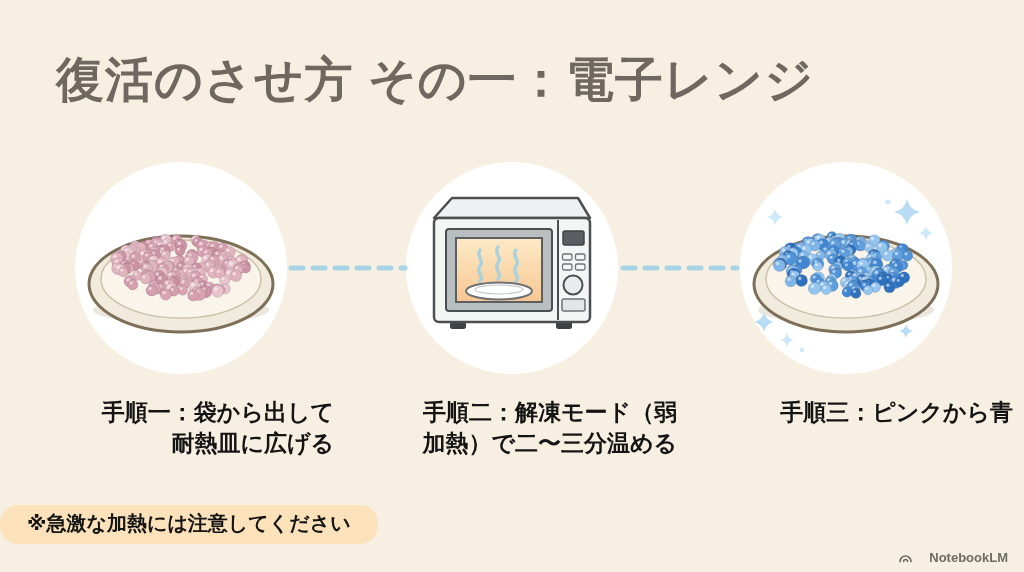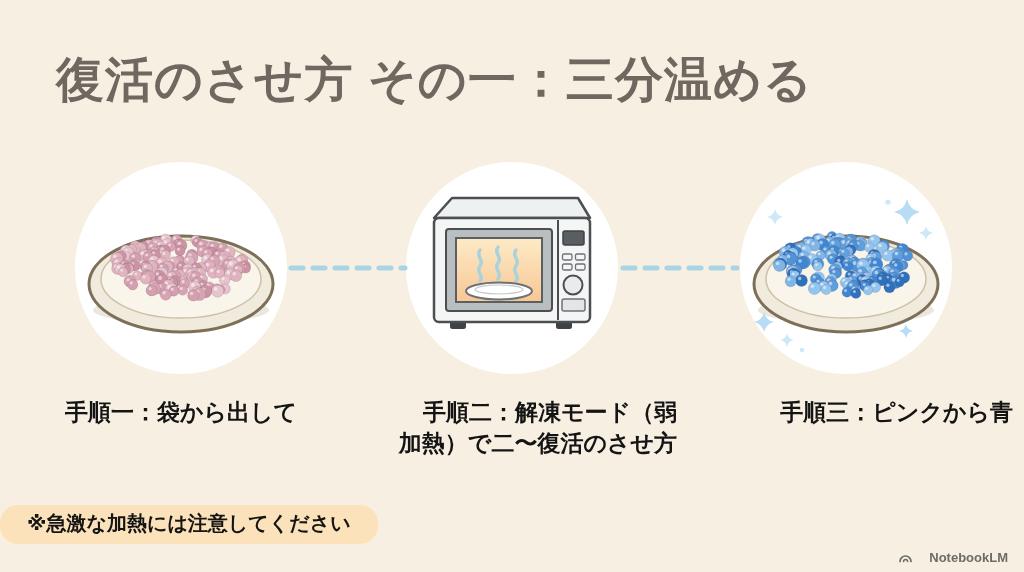--- a/index.html
+++ b/index.html
@@ -45,21 +45,21 @@
   .caption{
     position:absolute;
     top:397px;
     width:330px;
     text-align:center;
     font-size:23px;
     line-height:31px;
     font-weight:700;
     color:#141414;
   }
-  #caption-1{left:16px;}
+  #caption-1{left:4px;text-align:right;}
   #caption-2{left:347px;text-align:right;}
   #caption-3{left:683px;text-align:right;}
   .caption span{display:block;}
   .note-wrap{
     position:absolute;
     left:0;right:0;top:505px;
     display:flex;
   }
   .note-pill{
     background:#fbe2ba;
@@ -78,21 +78,21 @@
     font-size:13px;
     font-weight:600;
   }
   .brand svg{display:block;}
 </style>
 </head>
 <body>
 
 <div id="stage">
 
-  <div class="title">復活のさせ方 その一：三分温める</div>
+  <div class="title">復活のさせ方 その一：電子レンジ</div>
 
   <div class="circle" id="circle-1">
     <svg viewBox="0 0 212 212">
       <ellipse cx="106" cy="148" rx="88" ry="14" fill="#ddd3c2" opacity="0.55"></ellipse>
       <ellipse cx="106" cy="122" rx="92" ry="48" fill="#f1ebdd" stroke="#7e7058" stroke-width="3"></ellipse>
       <ellipse cx="106" cy="117" rx="80" ry="39" fill="#f9f5ea" stroke="#cdc1a8" stroke-width="1.5"></ellipse>
       <g id="beads-pink" transform="translate(106,108)">
           <circle cx="-15.3" cy="-29.9" r="6.1" fill="#e7c3cd" stroke="rgba(70,50,70,0.18)" stroke-width="0.8"></circle>
           <circle cx="-17.2" cy="-32.1" r="1.8" fill="rgba(255,255,255,0.55)"></circle>
           <circle cx="14.5" cy="-29.9" r="4.8" fill="#e7c3cd" stroke="rgba(70,50,70,0.18)" stroke-width="0.8"></circle>
@@ -760,24 +760,25 @@
 
   <svg class="connector" id="connector-1" viewBox="0 0 122 12">
     <line x1="4" y1="6" x2="118" y2="6" stroke-width="5" stroke-linecap="round" stroke-dasharray="12 10" stroke="#a9d4e6"></line>
   </svg>
   <svg class="connector" id="connector-2" viewBox="0 0 122 12">
     <line x1="4" y1="6" x2="118" y2="6" stroke-width="5" stroke-linecap="round" stroke-dasharray="12 10" stroke="#a9d4e6"></line>
   </svg>
 
   <div class="caption" id="caption-1">
     <span>手順一：袋から出して</span>
+    <span>耐熱皿に広げる</span>
   </div>
   <div class="caption" id="caption-2">
     <span>手順二：解凍モード（弱</span>
-    <span>加熱）で二〜復活のさせ方</span>
+    <span>加熱）で二〜三分温める</span>
   </div>
   <div class="caption" id="caption-3">
     <span>手順三：ピンクから青</span>
   </div>
 
   <div class="note-wrap">
     <div class="note-pill">※急激な加熱には注意してください</div>
   </div>
 
   <div class="brand">

